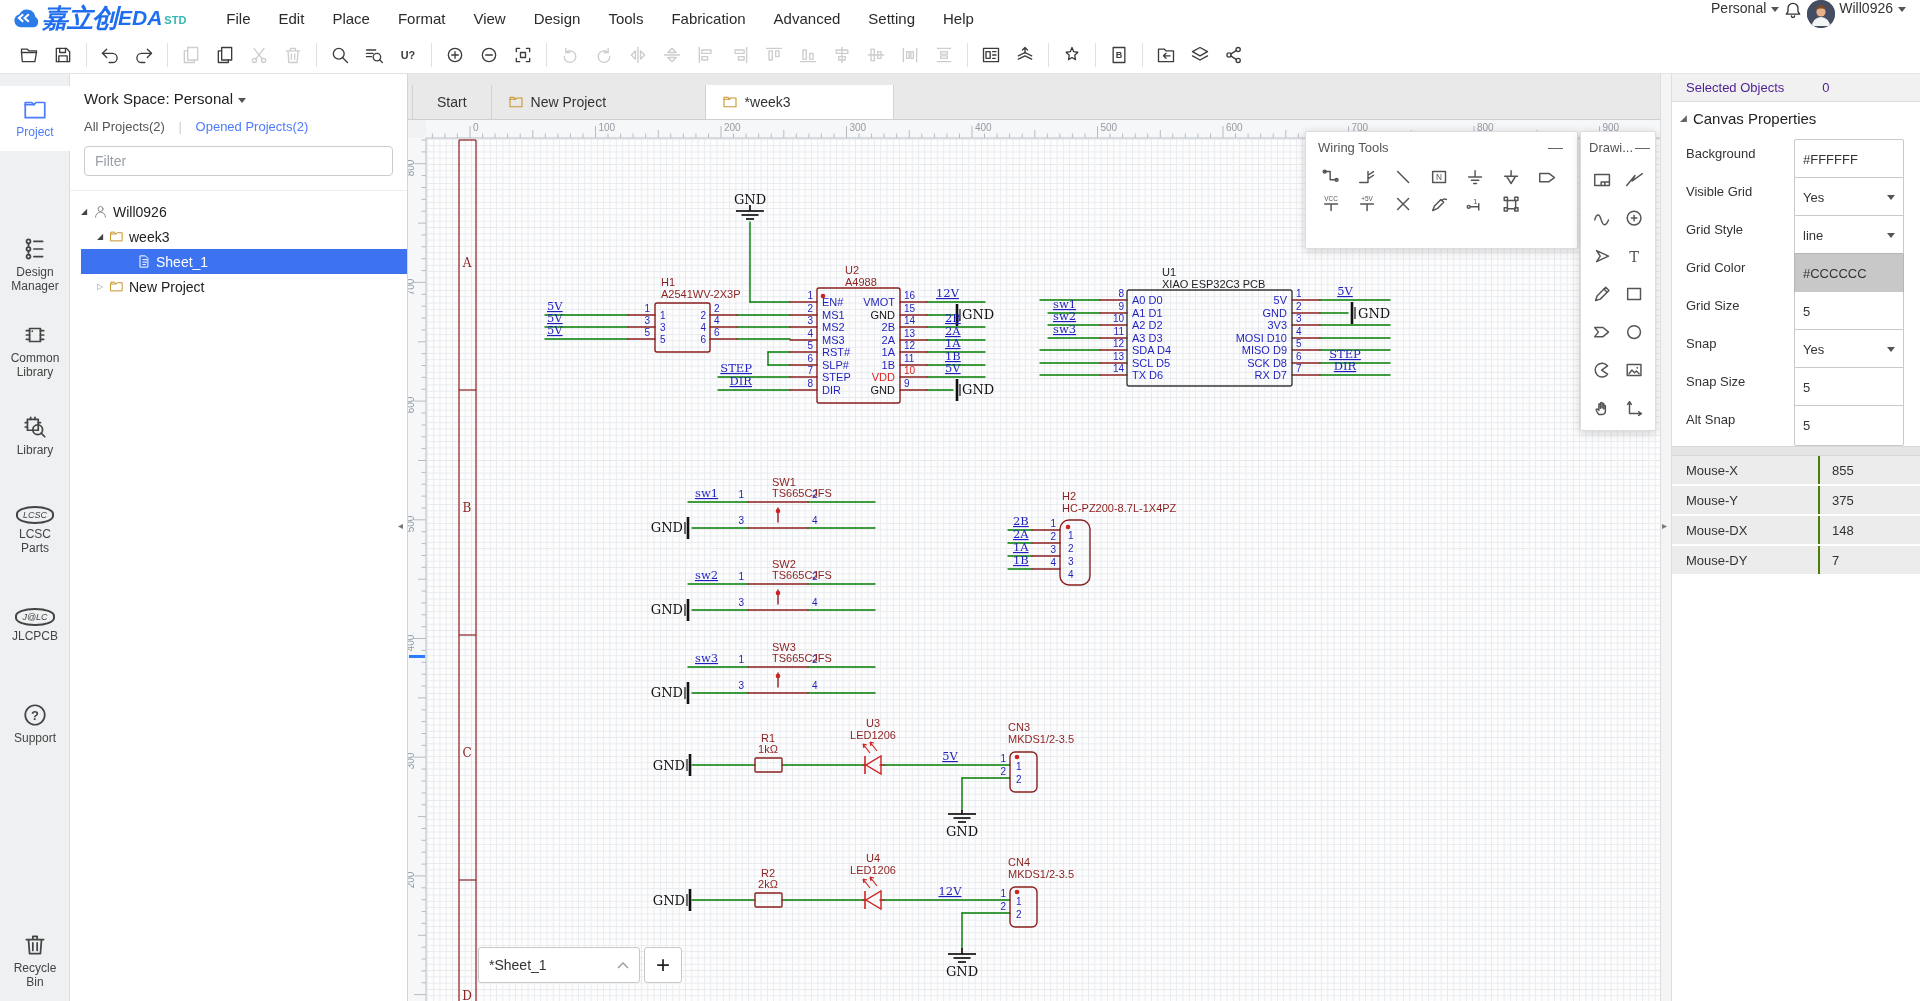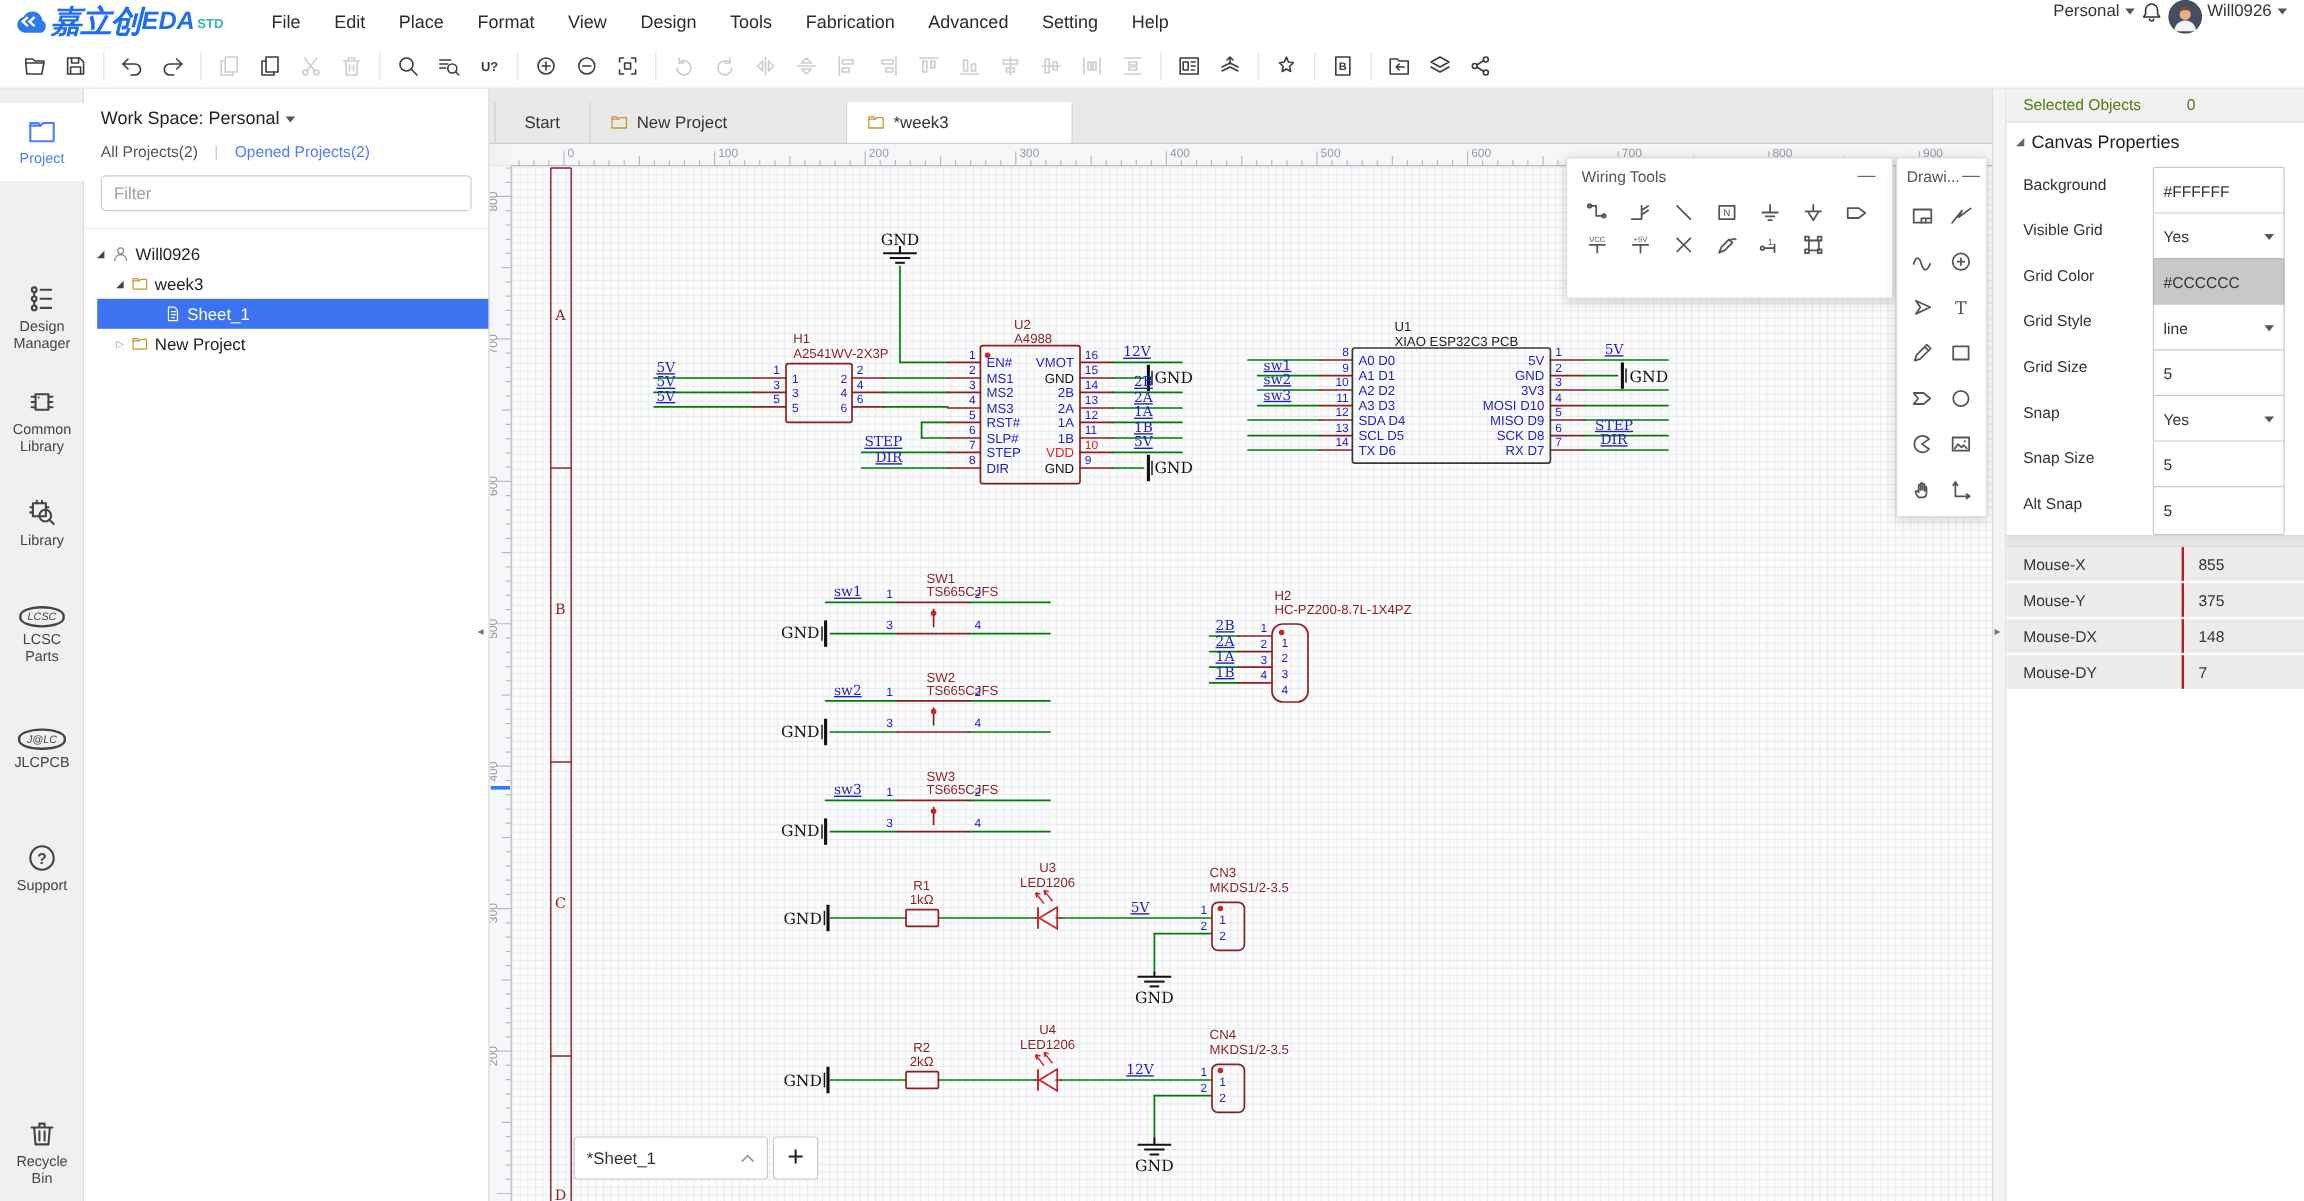--- a/index.html
+++ b/index.html
@@ -78,32 +78,32 @@
   #sheetsel{position:absolute;left:70px;top:827px;width:162px;height:36px;background:#fff;border:1px solid #c9c9c9;border-radius:3px;display:flex;align-items:center;padding:0 10px;font-size:14px;color:#333;cursor:pointer;z-index:25}
   #sheetsel .chev{margin-left:auto;color:#999}
   #addsheet{position:absolute;left:236px;top:827px;width:38px;height:36px;background:#fff;border:1px solid #c9c9c9;border-radius:3px;display:flex;align-items:center;justify-content:center;font-size:24px;color:#222;cursor:pointer;z-index:25}
 
   
   #rstrip{position:absolute;left:1660px;top:74px;width:12px;height:927px;background:#f4f4f4;border-left:1px solid #ddd;border-right:1px solid #ddd;z-index:30}
   .handle{position:absolute;font-size:10px;color:#777;cursor:pointer;z-index:45}
 
   
   #rightpanel{position:absolute;left:1672px;top:74px;width:248px;height:927px;background:#fff;z-index:30}
-  #selrow{height:28px;background:#f1f1f1;border-bottom:1px solid #ddd;display:flex;align-items:center;font-size:13px;color:#4d7c0f;padding:0 14px}
+  #selrow{height:28px;background:#f1f1f1;border-bottom:1px solid #ddd;display:flex;align-items:center;font-size:13px;color:#4c1d95;padding:0 14px}
   #selrow .val{margin-left:38px}
   #secrow{height:32px;display:flex;align-items:center;font-size:15px;color:#222;padding:0 8px;cursor:pointer}
   #secrow .tri{font-size:9px;color:#666;margin-right:6px}
   .frow{height:38px;position:relative;display:flex;align-items:center;font-size:13px;color:#333;padding-left:14px}
   .fctl{position:absolute;right:16px;top:5px;width:110px;height:41px;border:1px solid #c9c9c9;border-radius:2px;font-size:13px;color:#333;display:flex;align-items:center;padding:0 8px;background:#fff;cursor:pointer}
   .fctl.swatch{background:#c8c8c8;border-color:#b5b5b5}
   .fctl .sel-car{margin-left:auto;width:0;height:0;border-left:4px solid transparent;border-right:4px solid transparent;border-top:5px solid #555}
   #mspacer{height:10px;background:#e5e5e5;border-top:1px solid #d8d8d8;border-bottom:1px solid #d8d8d8;margin-top:8px}
   .mrow{height:30px;background:#ececec;border-bottom:2px solid #fff;display:flex;align-items:center;font-size:13px;color:#333}
   .mrow .ml{width:146px;padding-left:14px}
-  .mrow .mv{border-left:2px solid #b91c1c;align-self:stretch;display:flex;align-items:center;padding-left:12px;flex:1}
+  .mrow .mv{border-left:2px solid #4d7c0f;align-self:stretch;display:flex;align-items:center;padding-left:12px;flex:1}
 
   
   .w{stroke:#007c00;stroke-width:1.4;fill:none;stroke-linecap:round}
   .r{stroke:#8b1f1f;stroke-width:1.4;fill:none;stroke-linecap:round}
   .e{stroke:#111;stroke-width:1.7;fill:none}
   .bx{fill:none;stroke:#8b1f1f;stroke-width:1.4}
   .bk{fill:none;stroke:#3a3a3a;stroke-width:1.4}
   .fr{stroke:#8b1f1f;stroke-width:1.2;fill:none}
   text.nl{fill:#1f1fbf;font:11.5px "DejaVu Serif",serif;text-decoration:underline}
   text.pn{fill:#1f1fbf;font:10px "Liberation Sans",sans-serif}
@@ -1376,30 +1376,30 @@
         </div>
       </div>
       <div class="frow">
         <span>Visible Grid</span>
         <div class="fctl">
           <span>Yes</span>
           <span class="sel-car"></span>
         </div>
       </div>
       <div class="frow">
-        <span>Grid Color</span>
-        <div class="fctl swatch">
-          <span>#CCCCCC</span>
-        </div>
-      </div>
-      <div class="frow">
         <span>Grid Style</span>
         <div class="fctl">
           <span>line</span>
           <span class="sel-car"></span>
+        </div>
+      </div>
+      <div class="frow">
+        <span>Grid Color</span>
+        <div class="fctl swatch">
+          <span>#CCCCCC</span>
         </div>
       </div>
       <div class="frow">
         <span>Grid Size</span>
         <div class="fctl">
           <span>5</span>
         </div>
       </div>
       <div class="frow">
         <span>Snap</span>

